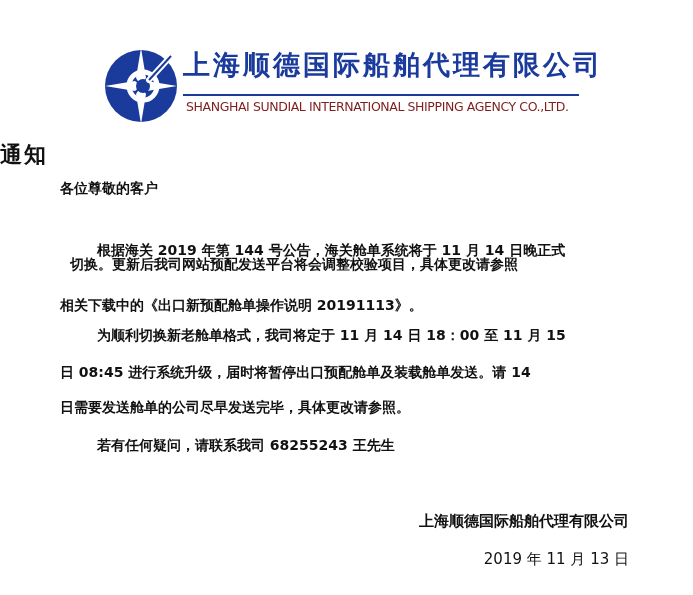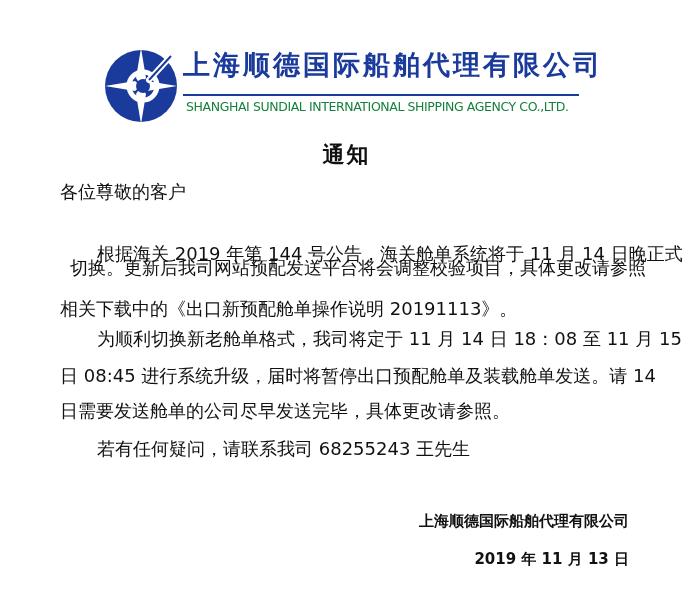--- a/index.html
+++ b/index.html
@@ -12,58 +12,58 @@
     .logo-cn {
       position: absolute; left: 80px; top: 3px; font-size: 27px; font-weight: bold;
       letter-spacing: 3px; white-space: nowrap; font-family: "DejaVu Serif", serif;
     }
     .logo-rule { position: absolute; left: 80px; top: 50px; width: 396px; height: 2px; }
     .logo-en {
       position: absolute; left: 83px; top: 55px; font-size: 12.5px; white-space: nowrap;
       font-family: "DejaVu Sans", sans-serif; letter-spacing: -0.4px;
     }
     .title {
-      position: absolute; left: 0; width: 693px; top: 140px; text-align: center;
+      position: absolute; left: 0; width: 693px; top: 140px; text-align: left;
       font-size: 22px; font-weight: bold; letter-spacing: 2px;
     }
-    .para { position: absolute; left: 60px; width: 580px; font-size: 18px; font-weight: normal; white-space: nowrap; }
+    .para { position: absolute; left: 60px; width: 580px; font-size: 14px; font-weight: bold; white-space: nowrap; }
     .salutation { top: 180px; }
     .l1 { top: 218px; left: 97px; margin-top: 24px; }
     .l2 { top: 256px; margin-left: 10px; }
     .l3 { top: 297px; }
     .l4 { top: 327px; left: 97px; }
     .l5 { top: 364px; }
     .l6 { top: 399px; }
     .l7 { top: 437px; left: 97px; }
     .sign { position: absolute; right: 64px; top: 512px; font-size: 15px; font-weight: bold; white-space: nowrap; }
-    .date { position: absolute; right: 64px; top: 550px; font-size: 15px; font-weight: bold; white-space: nowrap; }
+    .date { position: absolute; right: 64px; top: 550px; font-size: 15px; font-weight: normal; white-space: nowrap; }
   </style>
 </head>
 <body>
 
 <div class="logo-wrap">
   <svg class="logo-mark" viewBox="0 0 80 80">
     <circle cx="38" cy="42" r="36" fill="#1a3a9c"></circle>
     <polygon points="38,4 43,34 38,42 33,34" fill="#fff"></polygon>
     <polygon points="38,80 43,50 38,42 33,50" fill="#fff"></polygon>
     <polygon points="2,42 32,37 38,42 32,47" fill="#fff"></polygon>
     <polygon points="74,42 44,37 38,42 44,47" fill="#fff"></polygon>
     <circle cx="40" cy="42" r="14" fill="none" stroke="#fff" stroke-width="5"></circle>
     <circle cx="40" cy="42" r="7" fill="#1a3a9c"></circle>
     <line x1="46" y1="36" x2="68" y2="12" stroke="#fff" stroke-width="6" stroke-linecap="round"></line>
     <line x1="46" y1="36" x2="68" y2="12" stroke="#1a3a9c" stroke-width="2"></line>
   </svg>
   <div class="logo-cn" style="color:#1a3a9c">上海顺德国际船舶代理有限公司</div>
   <div class="logo-rule" style="background:#1a3a9c"></div>
-  <div class="logo-en" style="color:#15803d">SHANGHAI SUNDIAL INTERNATIONAL SHIPPING AGENCY CO.,LTD.</div>
+  <div class="logo-en" style="color:#7f1d1d">SHANGHAI SUNDIAL INTERNATIONAL SHIPPING AGENCY CO.,LTD.</div>
 </div>
 
 <div class="title">通知</div>
 <div class="para salutation">各位尊敬的客户</div>
 <div class="para l1">根据海关 2019 年第 144 号公告，海关舱单系统将于 11 月 14 日晚正式</div>
 <div class="para l2">切换。更新后我司网站预配发送平台将会调整校验项目，具体更改请参照</div>
 <div class="para l3">相关下载中的《出口新预配舱单操作说明 20191113》。</div>
-<div class="para l4">为顺利切换新老舱单格式，我司将定于 11 月 14 日 18：08 至 11 月 15</div>
+<div class="para l4">为顺利切换新老舱单格式，我司将定于 11 月 14 日 18：00 至 11 月 15</div>
 <div class="para l5">日 08:45 进行系统升级，届时将暂停出口预配舱单及装载舱单发送。请 14</div>
 <div class="para l6">日需要发送舱单的公司尽早发送完毕，具体更改请参照。</div>
 <div class="para l7">若有任何疑问，请联系我司 68255243 王先生</div>
 <div class="sign">上海顺德国际船舶代理有限公司</div>
 <div class="date">2019 年 11 月 13 日</div>
 
 </body></html>

